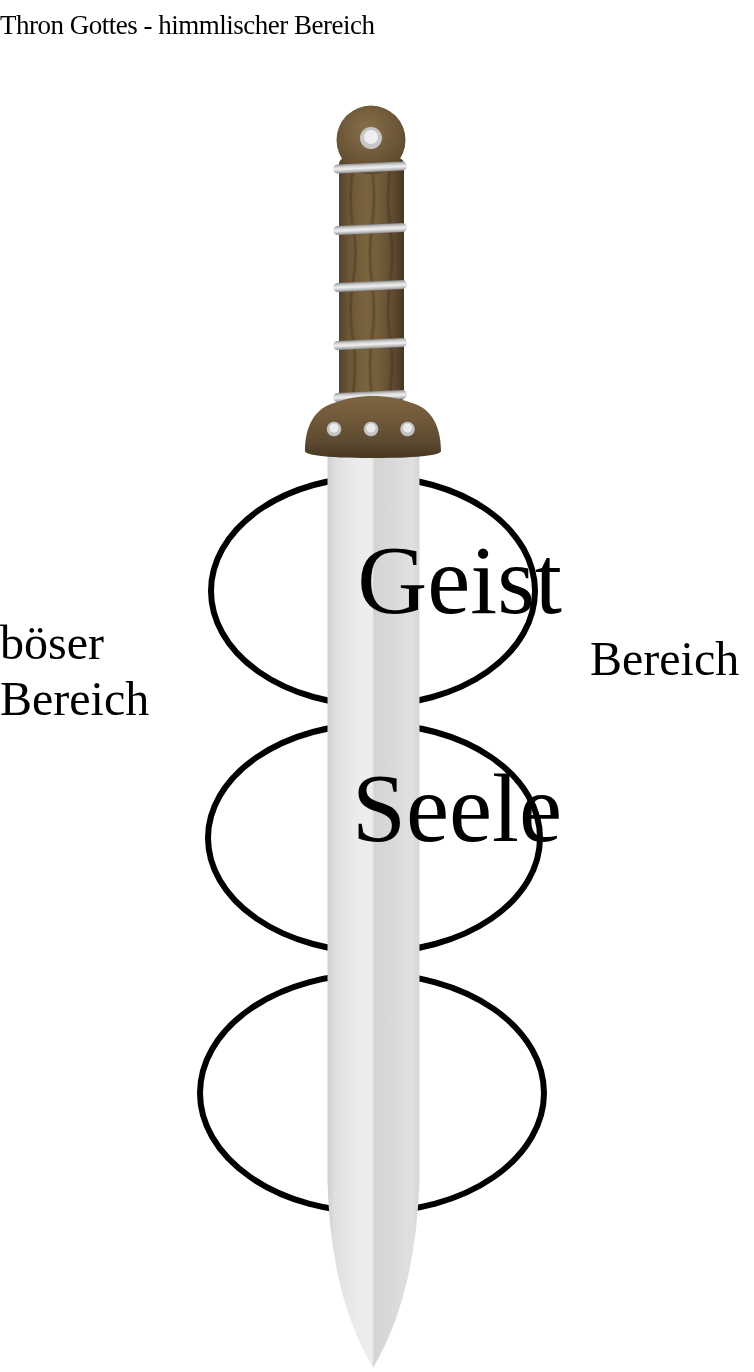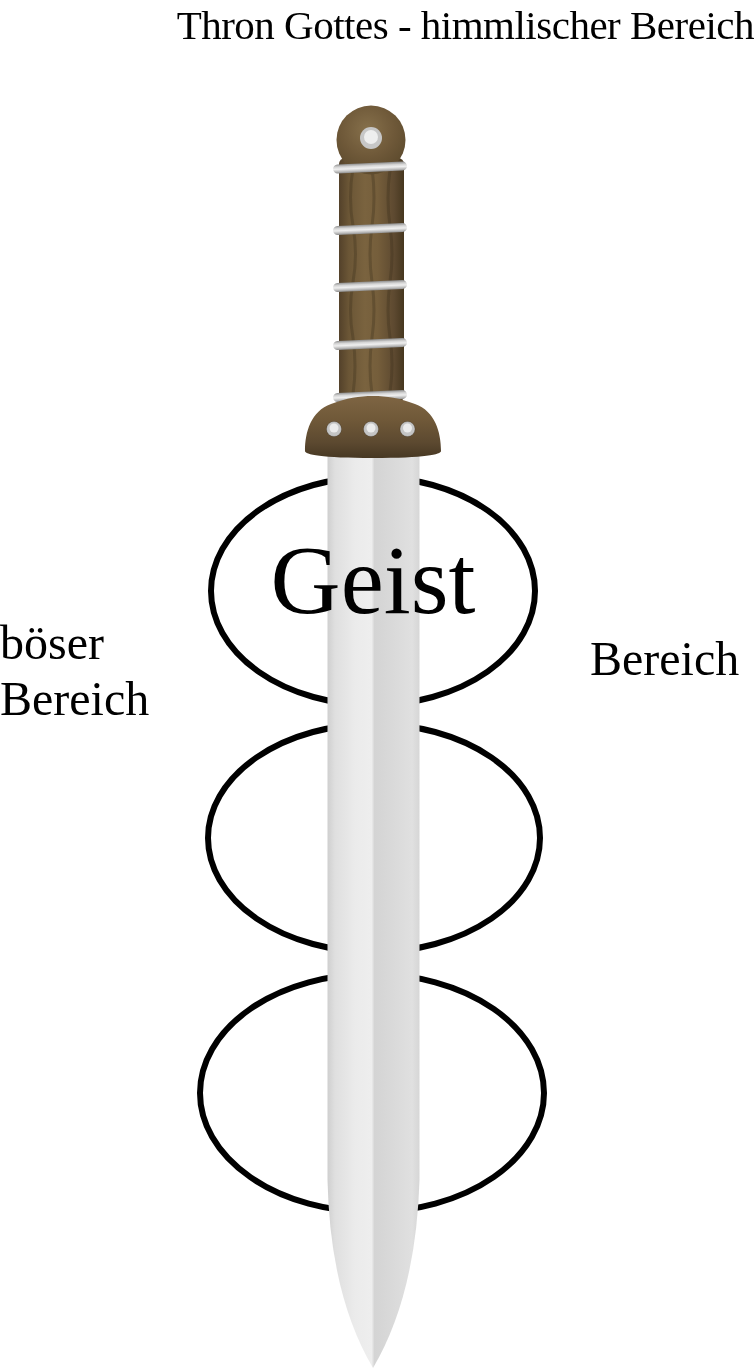--- a/index.html
+++ b/index.html
@@ -10,23 +10,23 @@
     background: #ffffff;
     overflow: hidden;
     font-family: "Liberation Serif", "DejaVu Serif", serif;
     color: #000000;
   }
   .title {
     position: absolute;
     top: 0; left: 0;
     width: 754px;
     margin: 0;
-    text-align: right;
+    text-align: left;
     font-weight: normal;
-    font-size: 41px;
+    font-size: 27px;
     line-height: 50px;
     letter-spacing: -0.5px;
     z-index: 3;
   }
   .region-label {
     position: absolute;
     font-size: 48px;
     line-height: 56px;
     z-index: 3;
   }
@@ -34,23 +34,23 @@
   .region-label.right { left: 590px; top: 631px; width: 164px; }
   .art {
     position: absolute;
     top: 0; left: 0;
     width: 754px;
     height: 1372px;
     z-index: 1;
   }
   .oval-label {
     position: absolute;
-    left: 173px;
+    left: 162px;
     width: 400px;
-    text-align: center;
+    text-align: right;
     font-size: 97px;
     line-height: 97px;
     z-index: 2;
     white-space: nowrap;
   }
   .oval-label.geist { top: 532px; }
   .oval-label.seele { top: 760px; }
   .oval-label.leib  { top: 1020px; }
 </style>
 </head>
@@ -134,14 +134,15 @@
       <circle cx="334" cy="429" r="7.5" fill="#c4c4c4" stroke="rgba(0,0,0,0.18)" stroke-width="1"></circle>
       <circle cx="334" cy="428" r="4.5" fill="#ebebeb"></circle>
       <circle cx="371" cy="429" r="7.5" fill="#c4c4c4" stroke="rgba(0,0,0,0.18)" stroke-width="1"></circle>
       <circle cx="371" cy="428" r="4.5" fill="#ebebeb"></circle>
       <circle cx="407.5" cy="429" r="7.5" fill="#c4c4c4" stroke="rgba(0,0,0,0.18)" stroke-width="1"></circle>
       <circle cx="407.5" cy="428" r="4.5" fill="#ebebeb"></circle>
     </g>
   </svg>
 
   <div class="oval-label geist">Geist</div>
+  <div class="oval-label seele">Seele</div>
 
 </div>
 
 </body></html>

